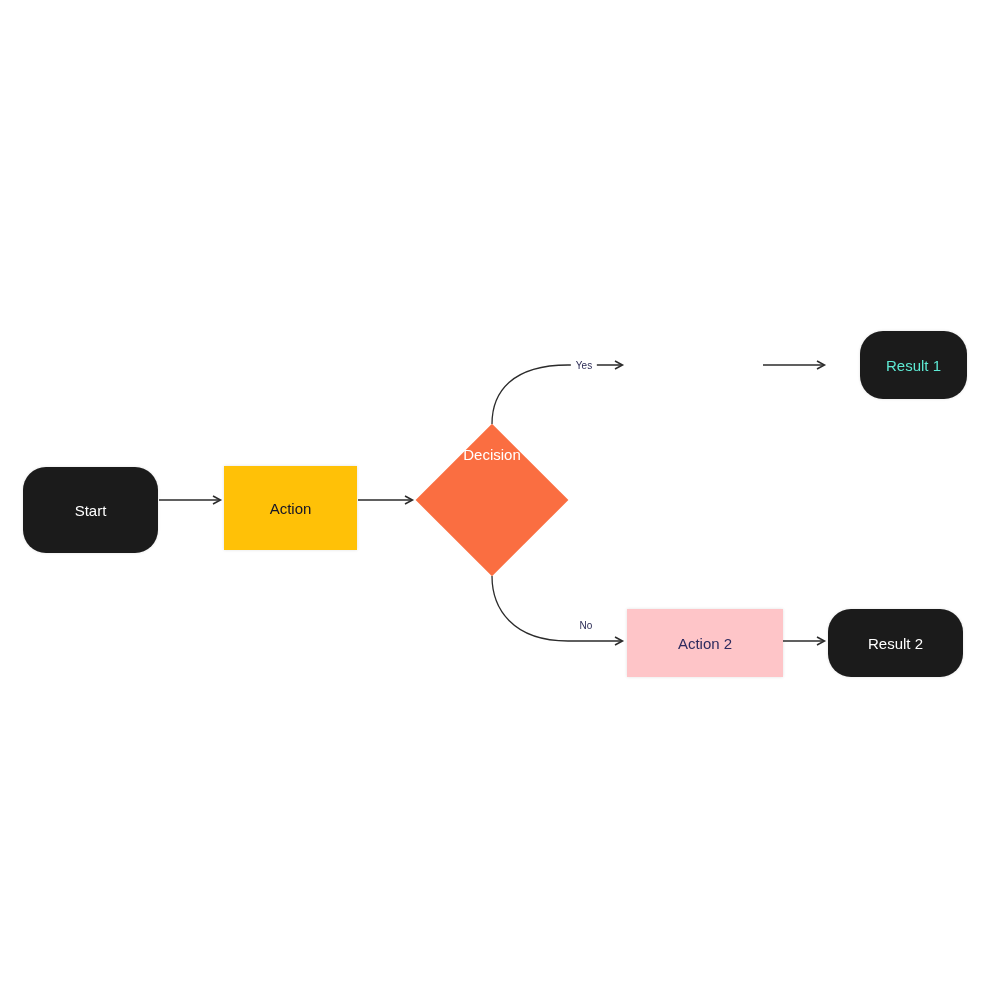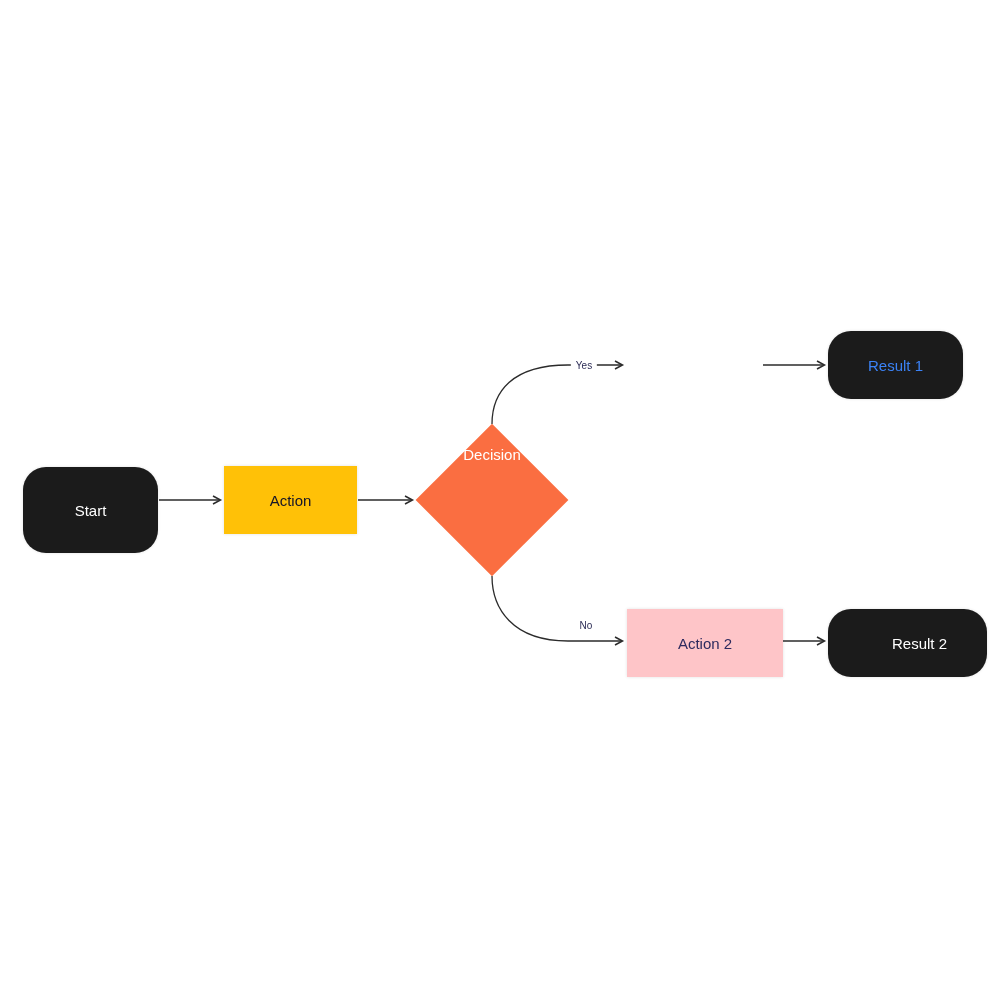--- a/index.html
+++ b/index.html
@@ -98,39 +98,39 @@
     <path class="edge" d="M492,424 C492,392 512,365 568,365 L622,365" marker-end="url(#arrowhead)"></path>
     <path class="edge" d="M492,576 C492,608 512,641 568,641 L622,641" marker-end="url(#arrowhead)"></path>
     <path class="edge" d="M763,365 H824" marker-end="url(#arrowhead)"></path>
     <path class="edge" d="M763,641 H824" marker-end="url(#arrowhead)"></path>
   </svg>
 
   <div class="node rounded" style="left: 23px; top: 467px; width: 135px; height: 86px; background-color: rgb(27, 27, 27); color: rgb(255, 255, 255);">
     <span class="node-label">Start</span>
   </div>
 
-  <div class="node" style="left: 224px; top: 466px; width: 133px; height: 68px; background-color: rgb(255, 193, 7); color: rgb(20, 20, 41);">
+  <div class="node" style="left: 224px; top: 466px; width: 133px; height: 84px; background-color: rgb(255, 193, 7); color: rgb(20, 20, 41);">
     <span class="node-label">Action</span>
   </div>
 
   <div class="diamond-wrap" style="left: 438px; top: 446px; width: 108px; height: 108px; color: rgb(255, 255, 255);">
     <div class="diamond-shape" style="background-color: rgb(250, 110, 65);"></div>
     <span class="node-label">Decision</span>
   </div>
 
 
-  <div class="node rounded" style="left: 828px; top: 331px; width: 135px; height: 68px; background-color: rgb(27, 27, 27); color: #3b82f6;">
+  <div class="node rounded" style="left: 860px; top: 331px; width: 107px; height: 68px; background-color: rgb(27, 27, 27); color: #5eead4;">
     <span class="node-label">Result 1</span>
   </div>
 
   <div class="node" style="left: 627px; top: 609px; width: 156px; height: 68px; background-color: rgb(254, 197, 200); color: rgb(45, 42, 94);">
     <span class="node-label">Action 2</span>
   </div>
 
-  <div class="node rounded" style="left: 828px; top: 609px; width: 135px; height: 68px; background-color: rgb(27, 27, 27); color: rgb(255, 255, 255); padding-left: 24px;">
+  <div class="node rounded" style="left: 828px; top: 609px; width: 135px; height: 68px; background-color: rgb(27, 27, 27); color: rgb(255, 255, 255);">
     <span class="node-label">Result 2</span>
   </div>
 
   <span class="edge-label" style="left: 584px; top: 365px; color: rgb(43, 43, 85);">Yes</span>
 
   <span class="edge-label" style="left: 586px; top: 625px; color: rgb(43, 43, 85);">No</span>
 
 </div>
 
 </body></html>

